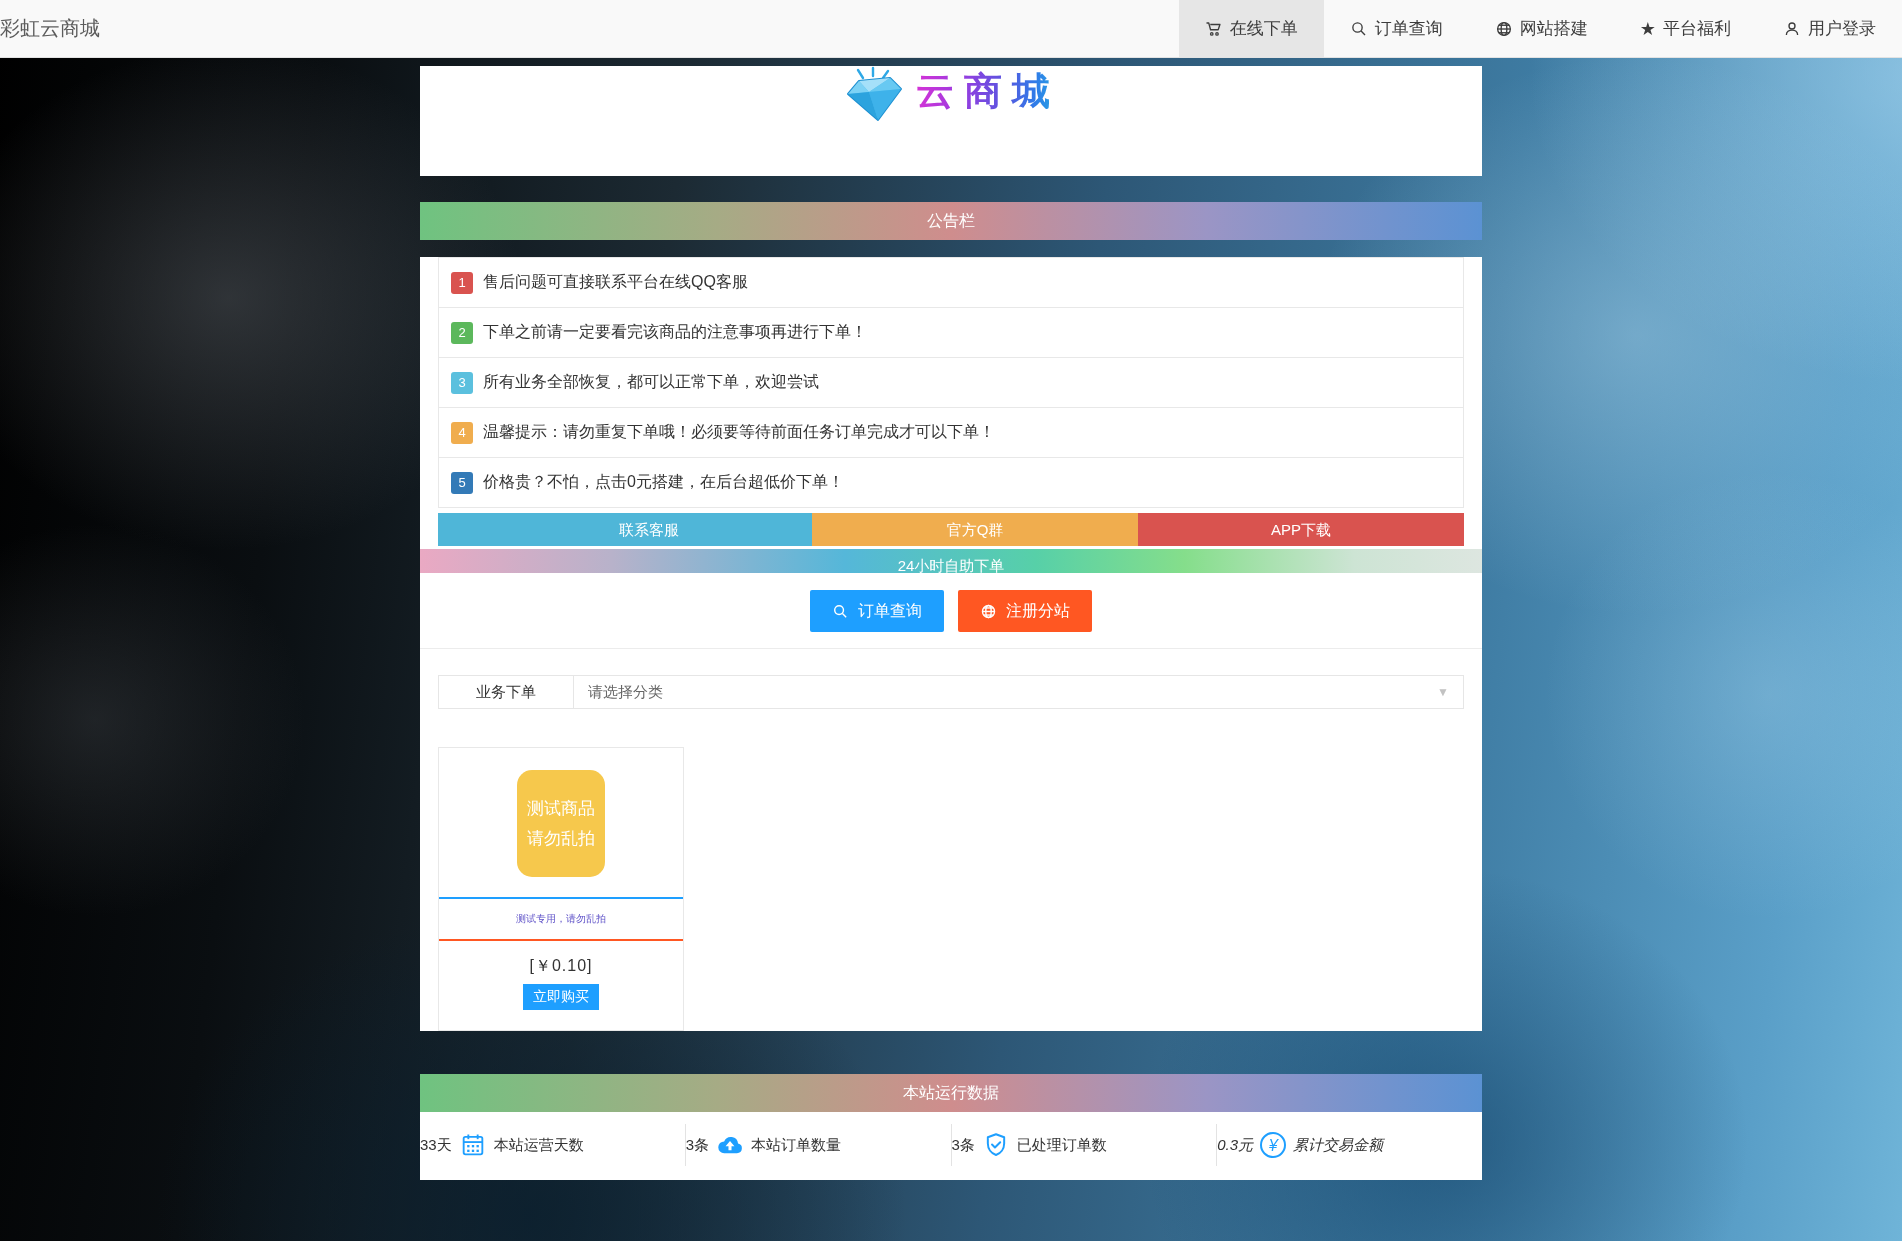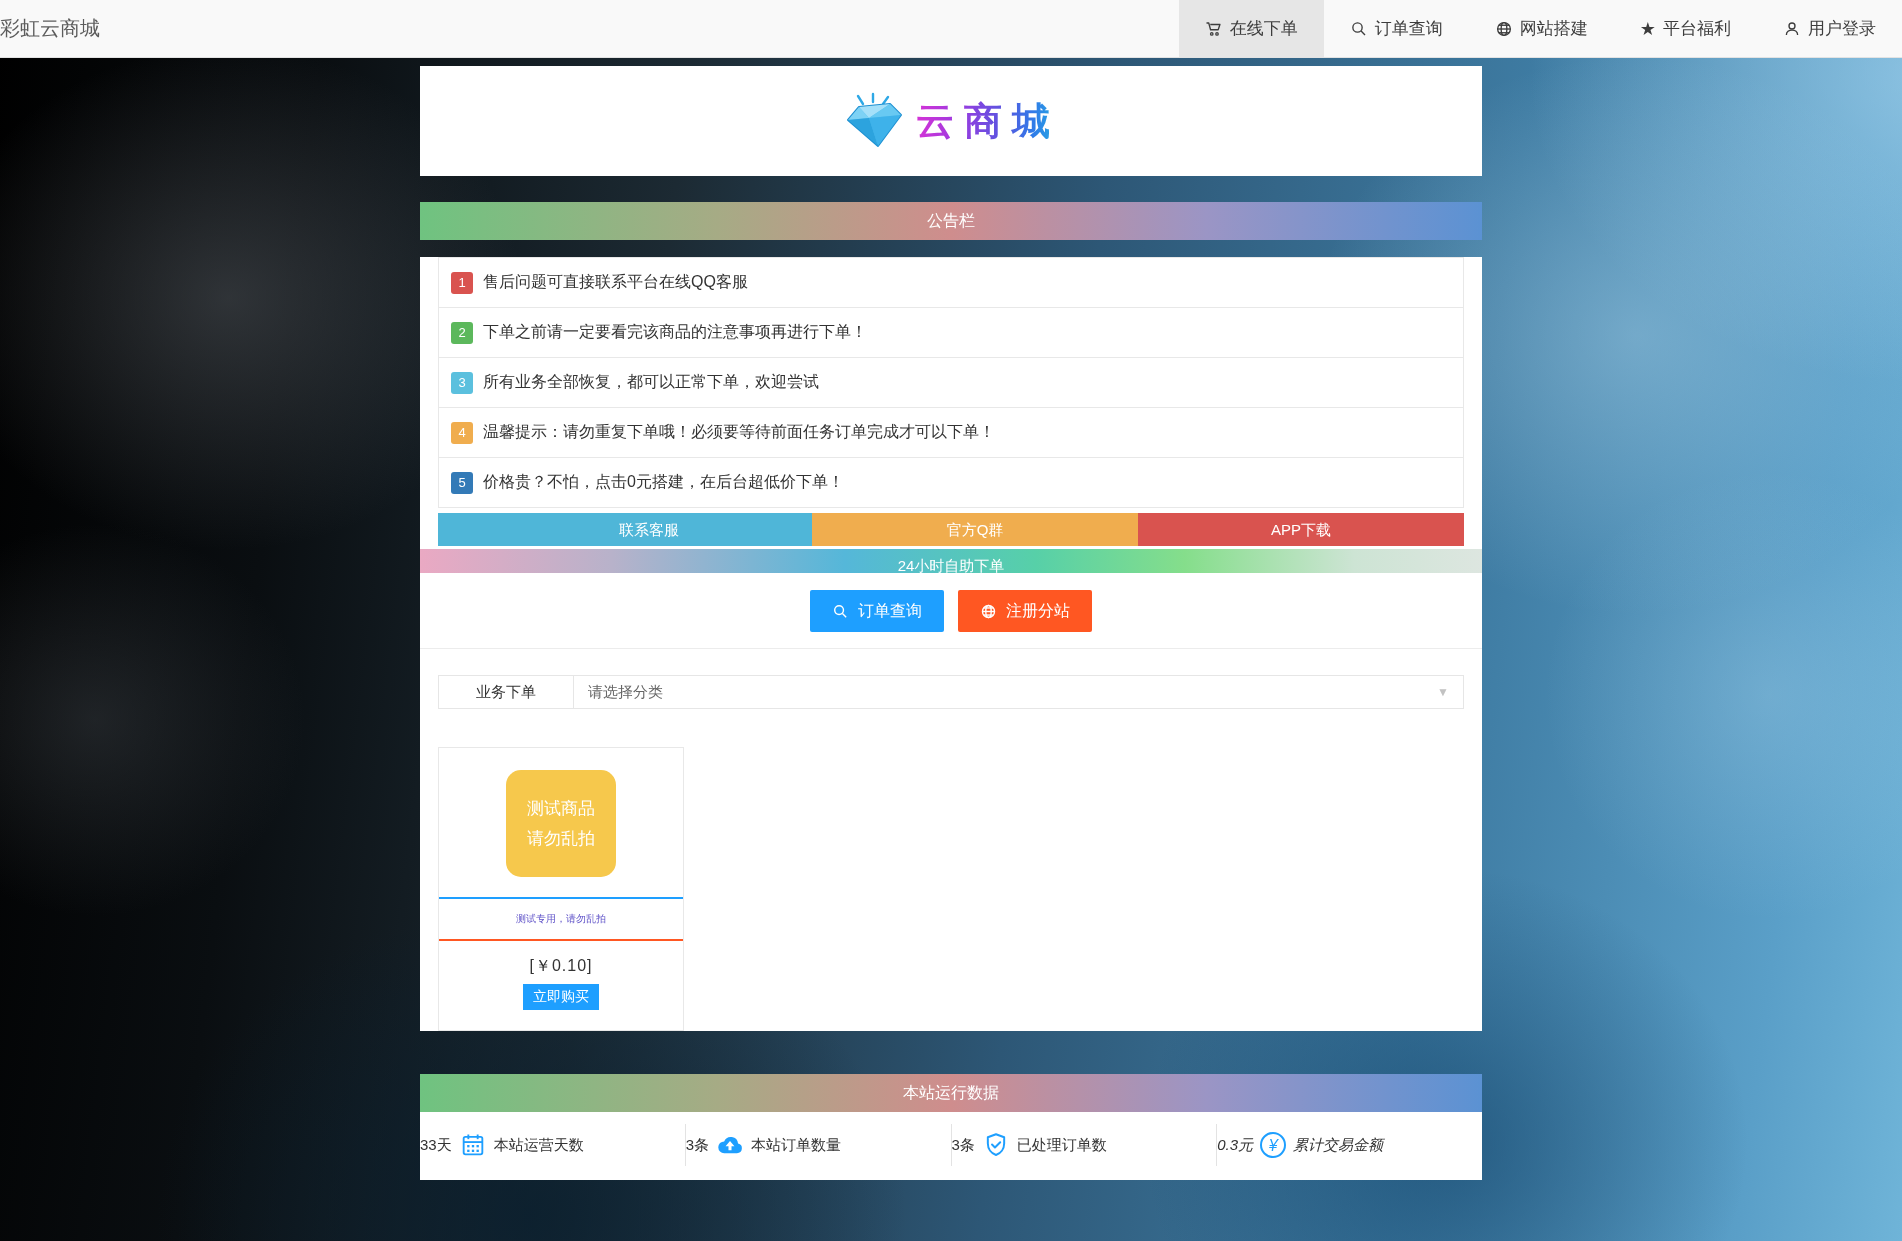--- a/index.html
+++ b/index.html
@@ -26,21 +26,21 @@
   .nav-item { display:flex; align-items:center; gap:7px; padding:8px 26px;
               font-size:17px; color:#3d3d3d; cursor:pointer; }
   .nav-item.active { background:#e6e6e6; }
   .nav-item svg { width:18px; height:18px; stroke:#3d3d3d; fill:none; stroke-width:1.8; }
   .nav-item .star { font-size:18px; color:#3d3d3d; line-height:1; }
 
   
   .column { width:1062px; margin:0 auto; }
 
   .logo-box { margin-top:8px; height:110px; background:#fff;
-              display:flex; align-items:center; justify-content:center; gap:10px; }
+              display:flex; justify-content:center; gap:10px; }
   .logo-title {
     font-size:38px; font-weight:bold; letter-spacing:10px;
     background:linear-gradient(92deg,#d633d6 0%,#9b3be0 30%,#5a55e0 60%,#2e7de8 82%,#27b2e2 100%);
     -webkit-background-clip:text; background-clip:text; color:transparent;
   }
 
   .grad-header { margin-top:26px; height:38px; line-height:38px; text-align:center;
     color:#fff; font-size:16px;
     background:linear-gradient(90deg,#6fc380 0%,#a6ab85 28%,#cf8d8d 50%,#9b95c5 74%,#5b92d3 100%); }
 
@@ -73,21 +73,21 @@
 
   .form-row { margin-top:26px; display:flex; border:1px solid #e6e6e6; height:34px; background:#fff; }
   .form-label { width:135px; border-right:1px solid #e6e6e6; display:flex; align-items:center;
                 justify-content:center; font-size:15px; color:#333; background:#fff; }
   .form-select { flex:1; display:flex; align-items:center; padding:0 14px;
                  font-size:15px; color:#666; position:relative; cursor:pointer; }
   .select-arrow { position:absolute; right:14px; color:#c2c2c2; font-size:12px; }
 
   .product-card { margin-top:38px; margin-bottom:43px; width:246px; border:1px solid #e8e8e8;
                   background:#fff; text-align:center; }
-  .product-img { margin:22px auto 20px; width:110px; height:107px; border-radius:15px;
+  .product-img { margin:22px auto 20px; width:88px; height:107px; border-radius:15px;
                  background:#f6c84c; color:#fff; font-size:17px; line-height:1.75;
                  display:flex; flex-direction:column; align-items:center; justify-content:center; cursor:pointer; }
   .line-blue { height:2px; background:#1E9FFF; }
   .product-title { padding:13px 0; font-size:10px; color:#5f52c8; }
   .line-orange { height:2px; background:#FF5722; }
   .product-price { margin-top:15px; font-size:16px; color:#333; letter-spacing:1px; }
   .buy-btn { margin:7px auto 20px; width:76px; height:26px; background:#1E9FFF; border:none;
              color:#fff; font-size:14px; cursor:pointer; display:block; }
 
   .stats-header { margin-top:25px; }

